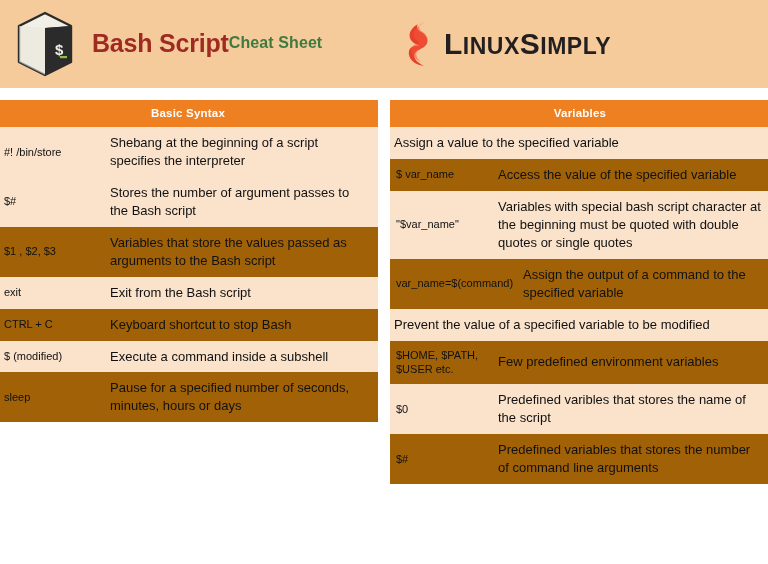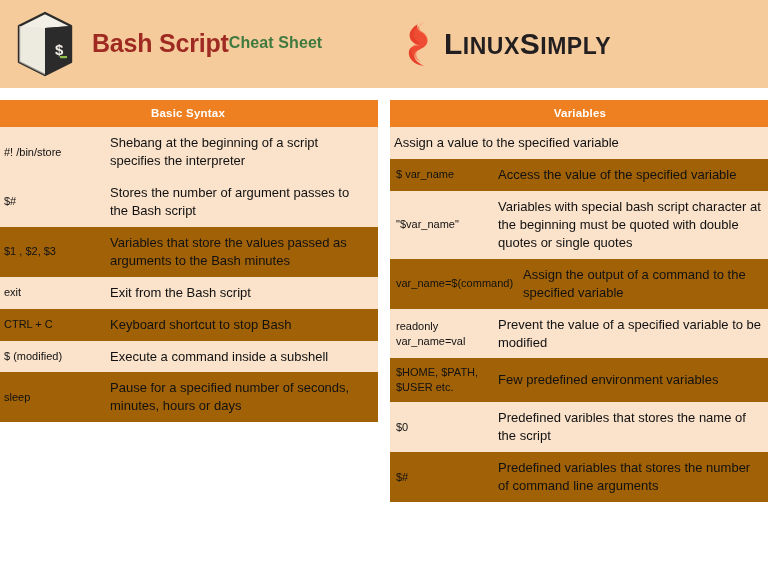--- a/index.html
+++ b/index.html
@@ -186,21 +186,21 @@
           <div class="row odd">
             <div class="cell-key">#! /bin/store</div>
             <div class="cell-desc">Shebang at the beginning of a script specifies the interpreter</div>
           </div>
           <div class="row odd">
             <div class="cell-key">$#</div>
             <div class="cell-desc">Stores the number of argument passes to the Bash script</div>
           </div>
           <div class="row even">
             <div class="cell-key">$1 , $2, $3</div>
-            <div class="cell-desc">Variables that store the values passed as arguments to the Bash minutes</div>
+            <div class="cell-desc">Variables that store the values passed as arguments to the Bash script</div>
           </div>
           <div class="row odd">
             <div class="cell-key">exit</div>
             <div class="cell-desc">Exit from the Bash script</div>
           </div>
           <div class="row even">
             <div class="cell-key">CTRL + C</div>
             <div class="cell-desc">Keyboard shortcut to stop Bash</div>
           </div>
           <div class="row odd">
@@ -226,21 +226,20 @@
           </div>
           <div class="row odd">
             <div class="cell-key">"$var_name"</div>
             <div class="cell-desc">Variables with special bash script character at the beginning must be quoted with double quotes or single quotes</div>
           </div>
           <div class="row even">
             <div class="cell-key">var_name=$(command)</div>
             <div class="cell-desc">Assign the output of a command to the specified variable</div>
           </div>
           <div class="row odd">
-            <div class="cell-key">readonly var_name=val</div>
             <div class="cell-desc">Prevent the value of a specified variable to be modified</div>
           </div>
           <div class="row even">
             <div class="cell-key">$HOME, $PATH, $USER etc.</div>
             <div class="cell-desc">Few predefined environment variables</div>
           </div>
           <div class="row odd">
             <div class="cell-key">$0</div>
             <div class="cell-desc">Predefined varibles that stores the name of the script</div>
           </div>

